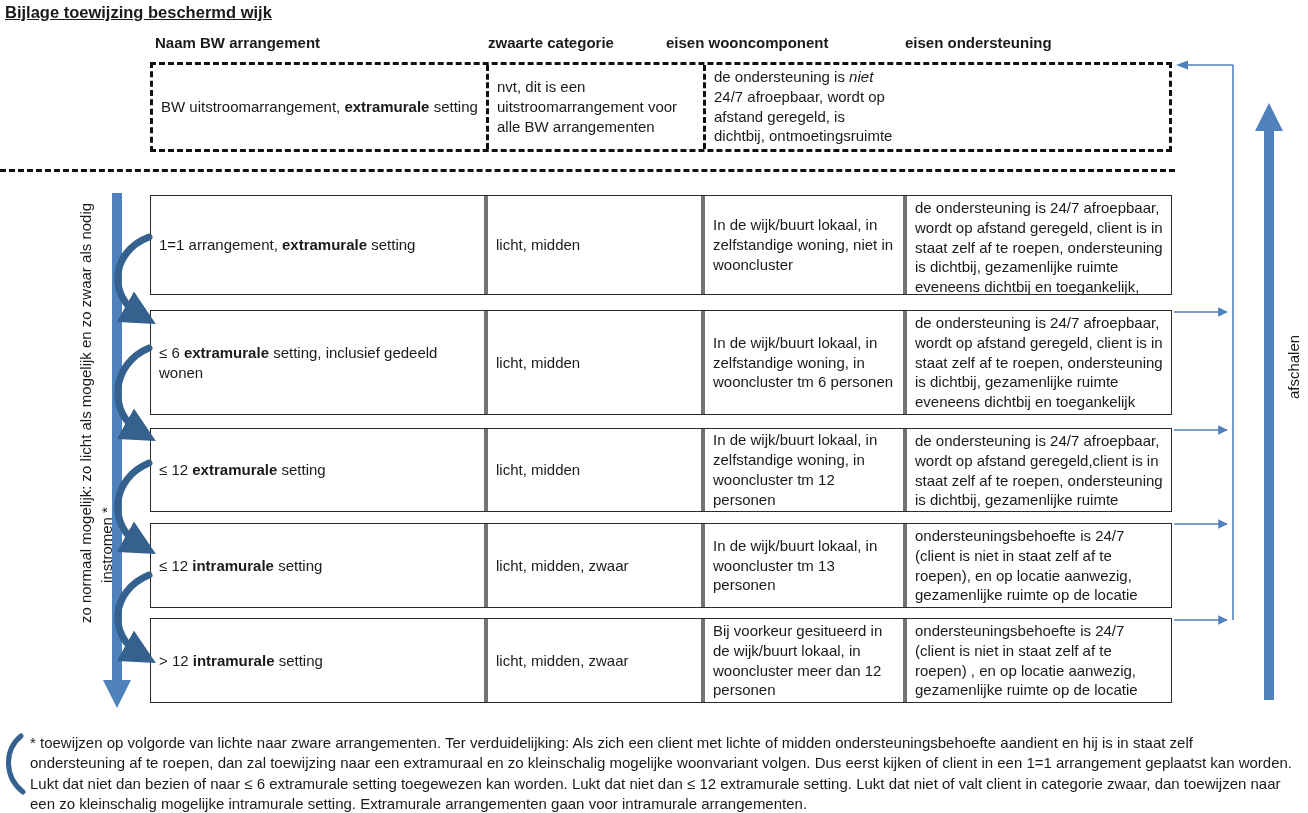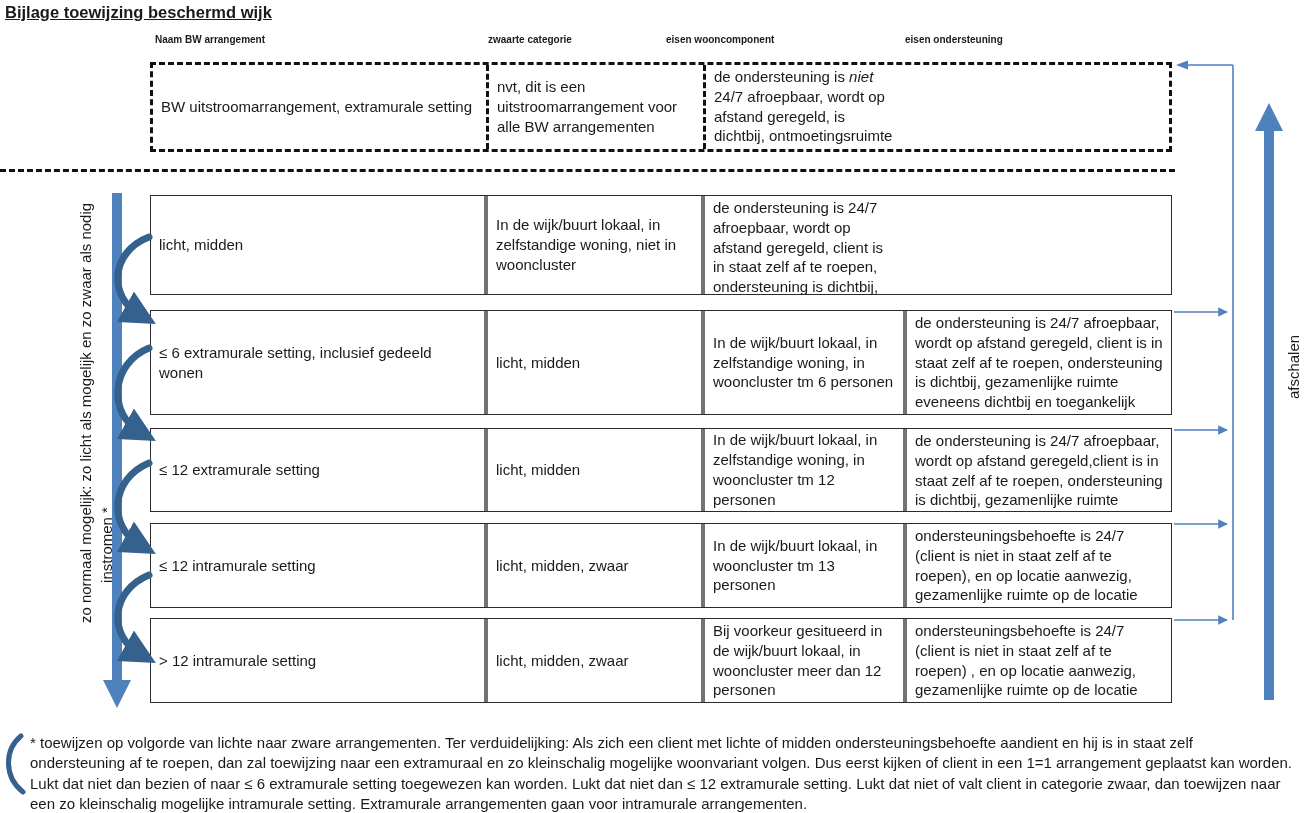--- a/index.html
+++ b/index.html
@@ -5,37 +5,37 @@
   * { box-sizing: border-box; }
   html,body { margin:0; padding:0; }
   body {
     width:1308px; height:813px; position:relative; background:#ffffff;
     font-family:"Liberation Sans", sans-serif; color:#1a1a1a; overflow:hidden;
   }
   #title {
     position:absolute; left:5px; top:3px; font-size:16.5px; font-weight:bold;
     text-decoration:underline;
   }
-  .colhdr { position:absolute; top:34px; font-size:10px; font-weight:bold; white-space:nowrap; }
+  .colhdr { position:absolute; top:34px; font-size:15px; font-weight:bold; white-space:nowrap; }
   #hdr1 { left:155px; } #hdr2 { left:488px; } #hdr3 { left:666px; } #hdr4 { left:905px; }
 
   .trow {
     position:absolute; left:150px; width:1022px; background:#fff;
     display:grid; grid-template-columns:333px 217px 202px 1fr;
     border:1px solid #2b2b2b;
   }
   .trow.dashed { border:3px dashed #111; }
   .cell {
     border-left:4px solid #737373; padding:2px 8px; font-size:15px; line-height:1.32;
     overflow:hidden;
   }
   .trow.dashed .cell { border-left:3px dashed #111; }
   .cell:first-child { border-left:none !important; }
   .cell.mid { display:flex; align-items:center; }
-  .cell b { font-weight:normal; }
+  .cell b { font-weight:bold; }
   .cell i { font-style:italic; }
 
   #row0 { top:62px;  height:90px; }
   #row1 { top:195px; height:100px; }
   #row2 { top:310px; height:105px; }
   #row3 { top:428px; height:84px; }
   #row4 { top:523px; height:85px; }
   #row5 { top:618px; height:85px; }
 
   #dash-sep {
@@ -75,20 +75,23 @@
     <div>nvt, dit is een uitstroomarrangement voor alle BW arrangementen</div>
   </div>
   <div class="cell">
     <span>de ondersteuning is </span><i>niet</i><span>  24/7 afroepbaar, wordt op afstand geregeld, is dichtbij, ontmoetingsruimte dichtbij en toegankelijk</span>
   </div>
 </div>
 
 <div id="dash-sep"></div>
 
 <div class="trow" id="row1">
+  <div class="cell mid">
+    <div><span>1=1 arrangement, </span><b>extramurale</b><span> setting</span></div>
+  </div>
   <div class="cell mid">
       <div>licht, midden</div>
     </div>
   <div class="cell mid">
       <div>In de wijk/buurt lokaal, in zelfstandige woning, niet in wooncluster</div>
     </div>
   <div class="cell"><span>de ondersteuning is 24/7 afroepbaar, wordt op afstand geregeld, client is in staat zelf  af te roepen, ondersteuning is dichtbij, gezamenlijke ruimte eveneens dichtbij en toegankelijk,</span></div>
 </div>
 
 <div class="trow" id="row2">

